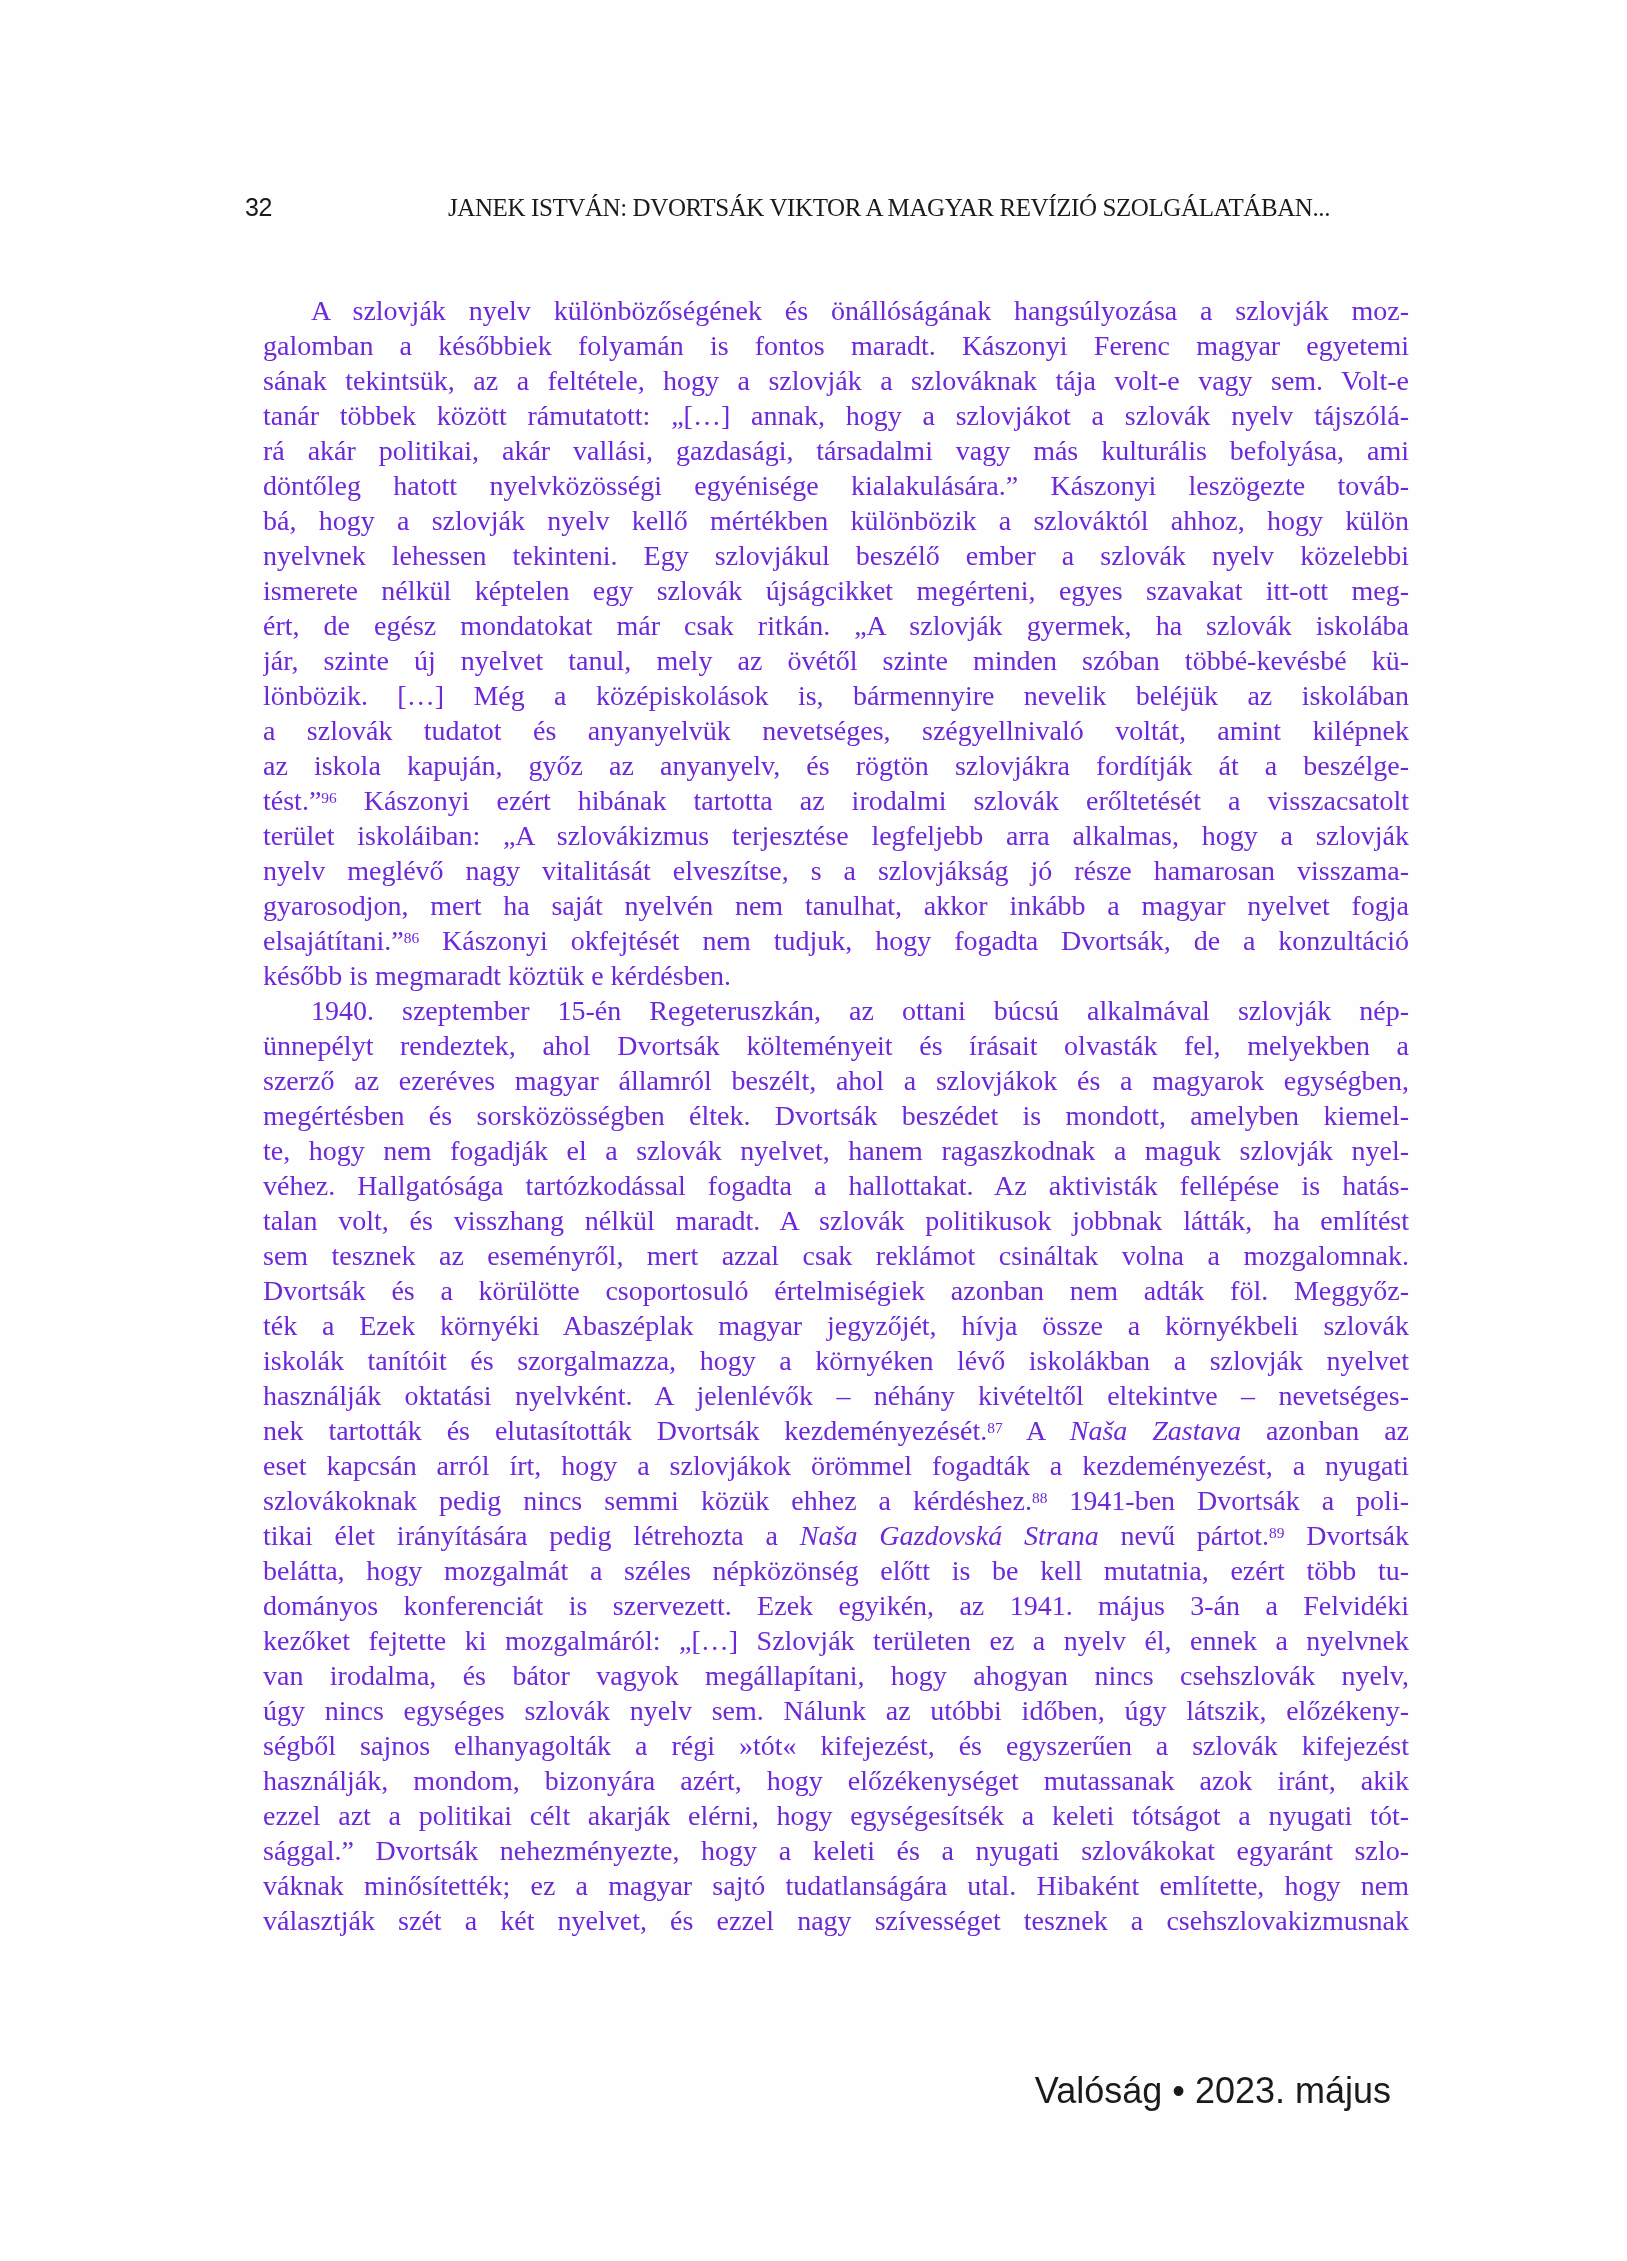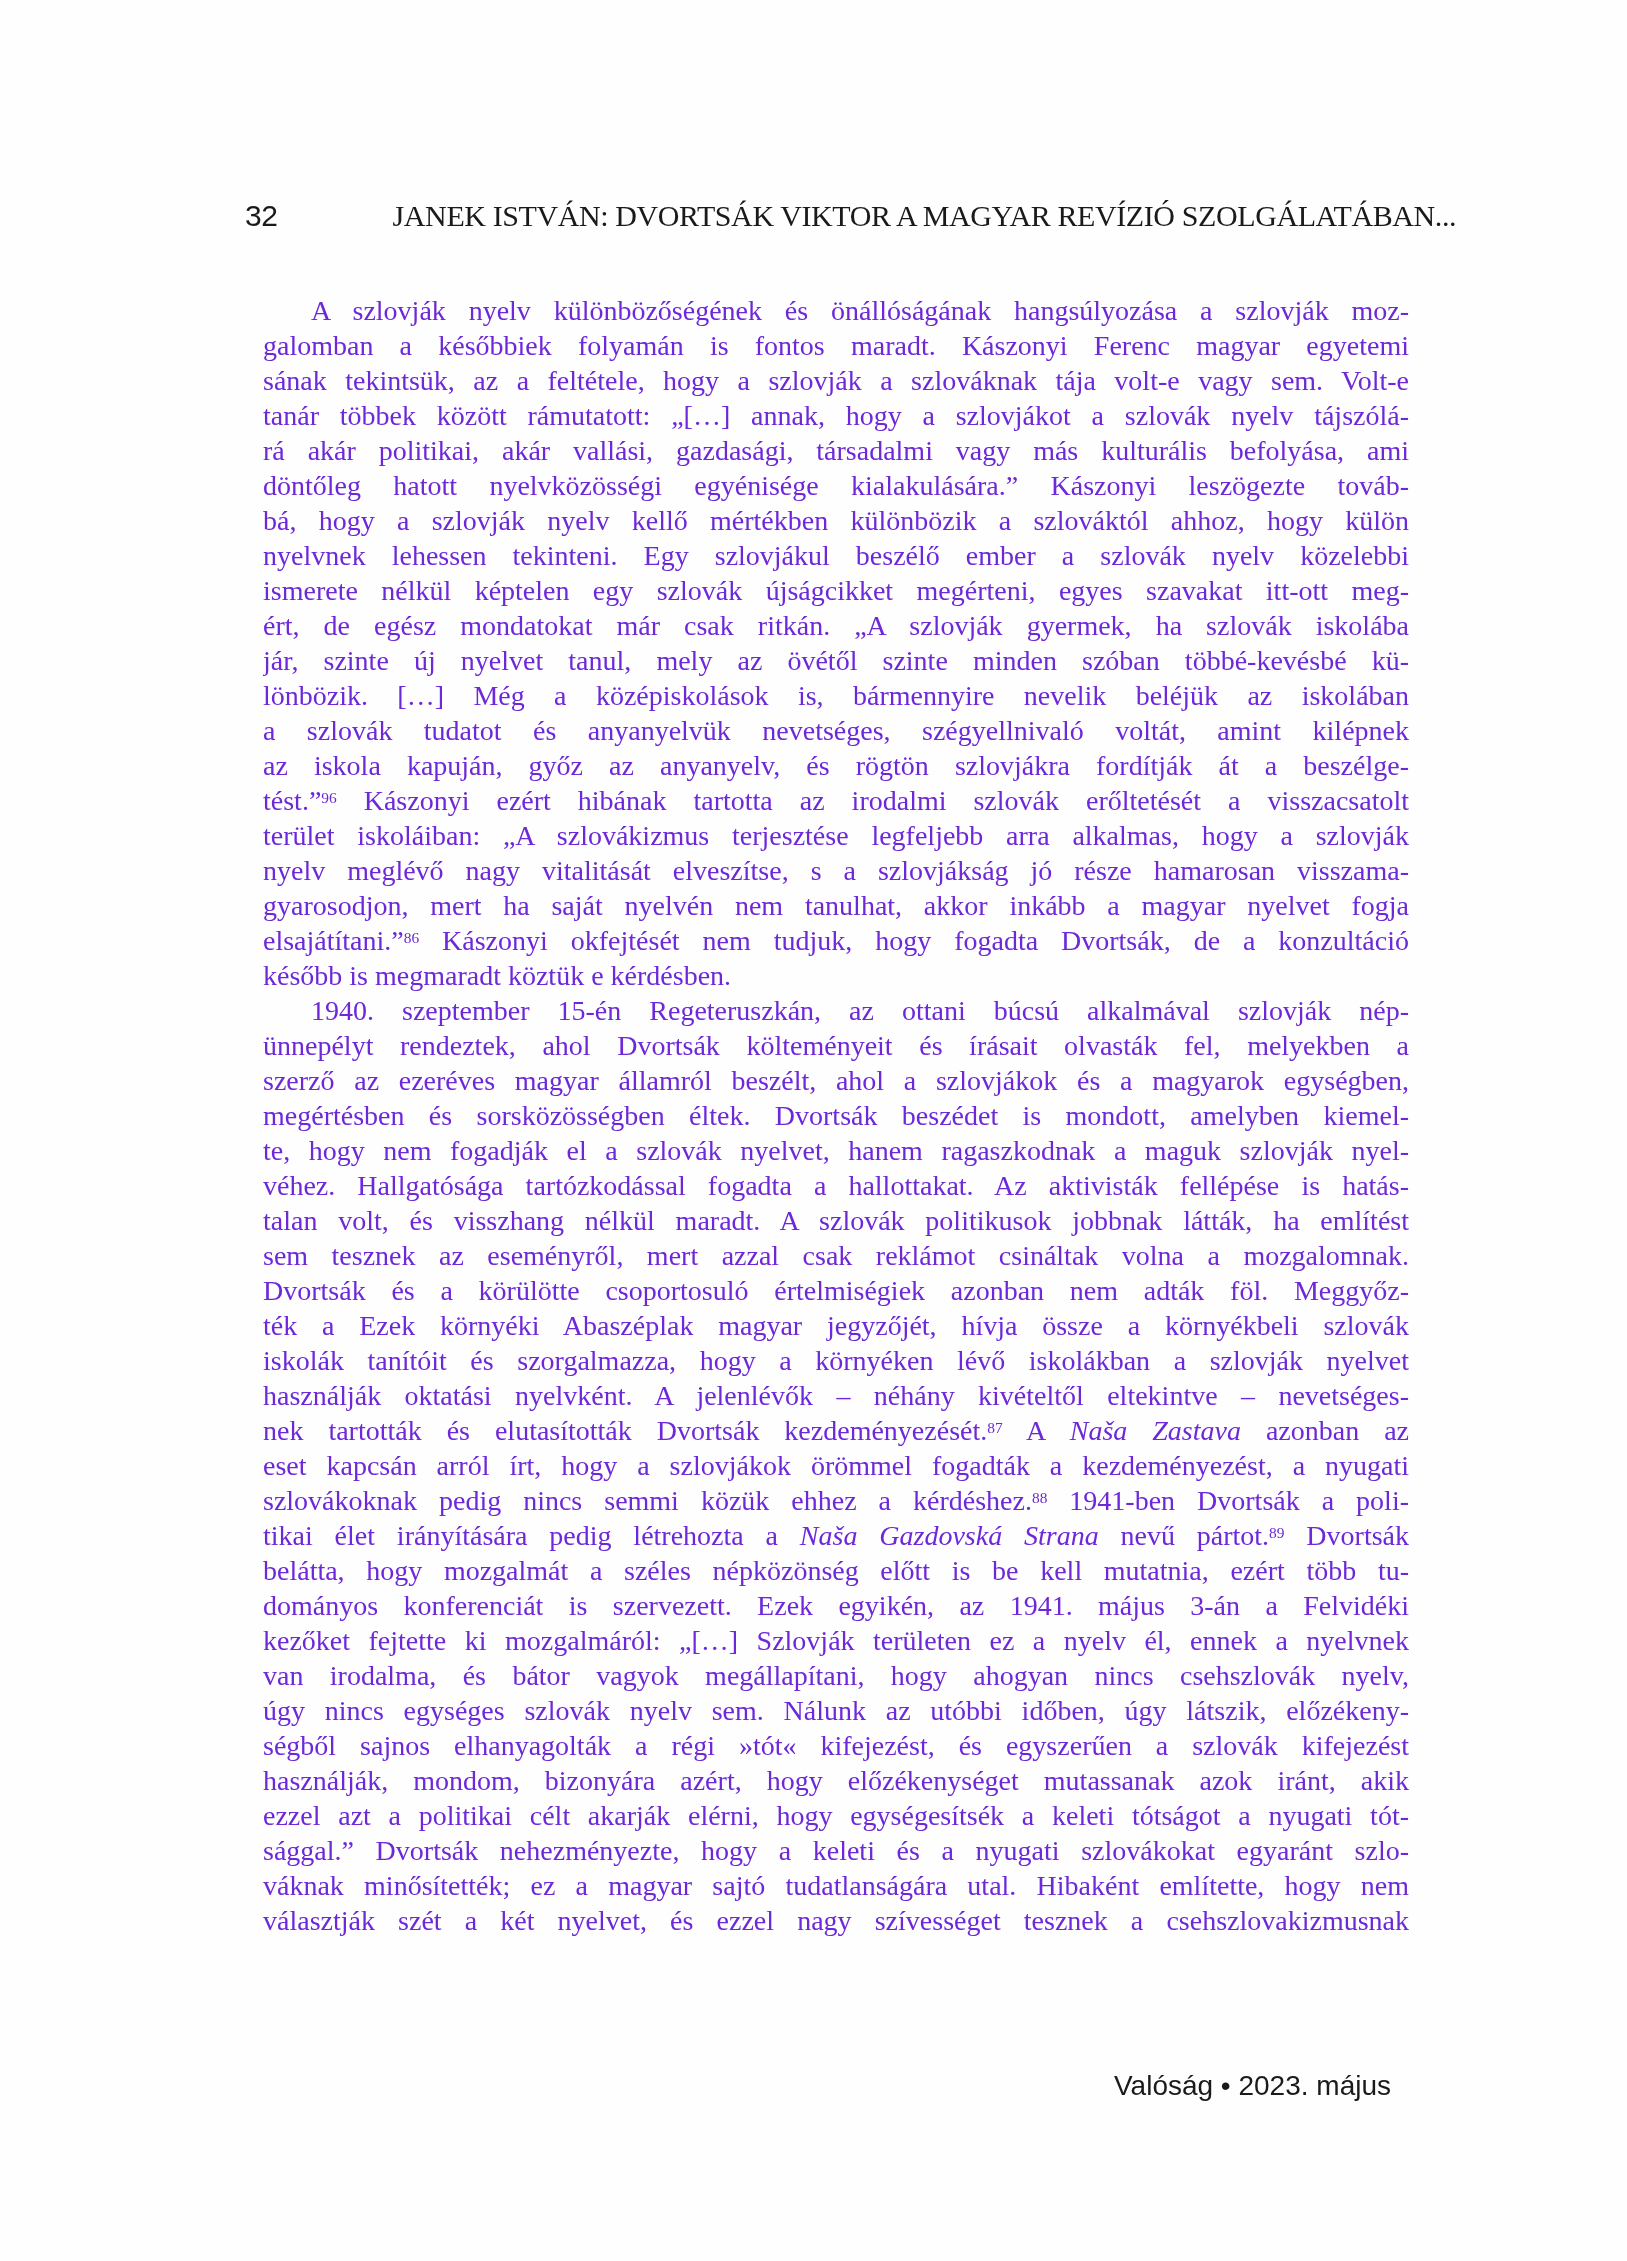--- a/index.html
+++ b/index.html
@@ -7,27 +7,27 @@
     position: relative;
     width: 1628px;
     height: 2261px;
     background: #fefefe;
     color: #161616;
     overflow: hidden;
     font-family: "Liberation Serif", "DejaVu Serif", serif;
   }
   .header {
     position: absolute;
-    top: 199px;
+    top: 193px;
     left: 245px;
     width: 1146px;
     display: flex;
     align-items: center;
     font-family: "Liberation Sans", "DejaVu Sans", sans-serif;
-    font-size: 30px;
+    font-size: 25px;
     letter-spacing: -0.4px;
     color: #1a1a1a;
   }
   .page-num { flex: 0 0 auto; }
   .running-title {
     flex: 1 1 auto;
     text-align: center;
     margin-left: 115px;
     white-space: nowrap;
     font-family: Liberation Serif, serif;
@@ -58,21 +58,21 @@
     top: -0.45em;
   }
   .line i { font-style: italic; }
   .footer {
     position: absolute;
     top: 2070px;
     left: 245px;
     width: 1146px;
     text-align: right;
     font-family: "Liberation Sans", "DejaVu Sans", sans-serif;
-    font-size: 28px;
+    font-size: 36px;
     color: #1a1a1a;
   }
 </style>
 </head>
 <body>
 
 <div class="page">
 
   <div class="header">
     <span class="page-num">32</span>

